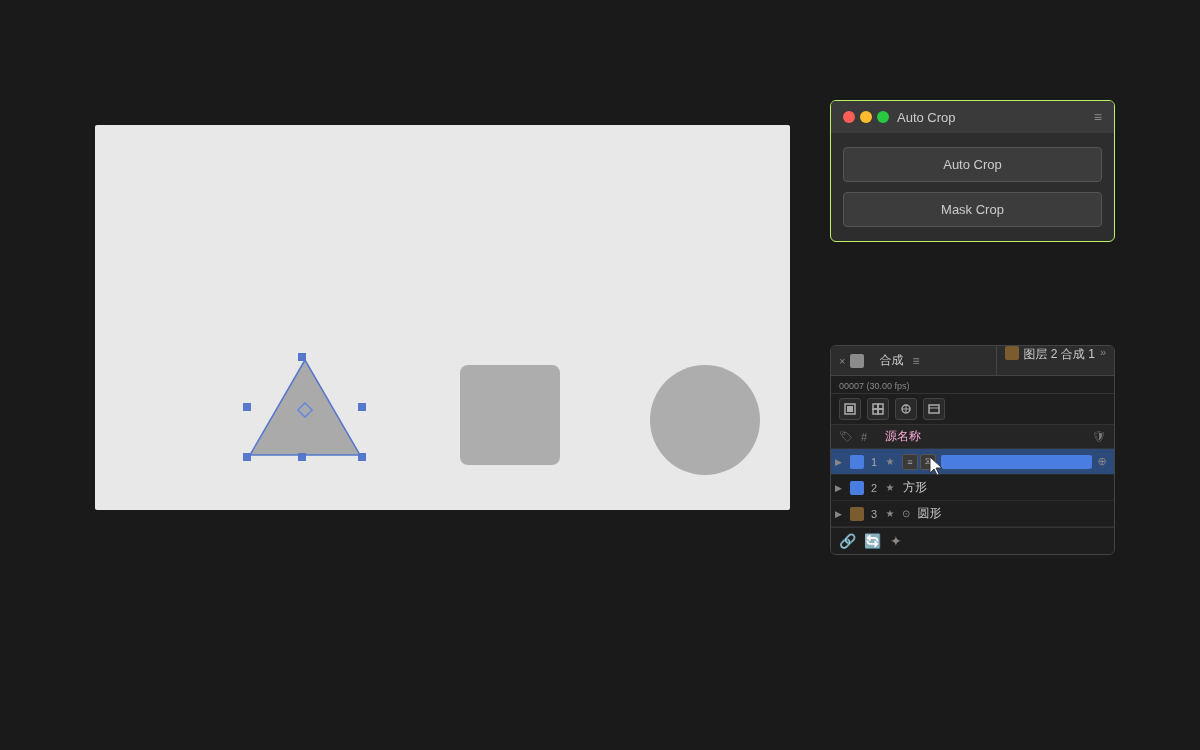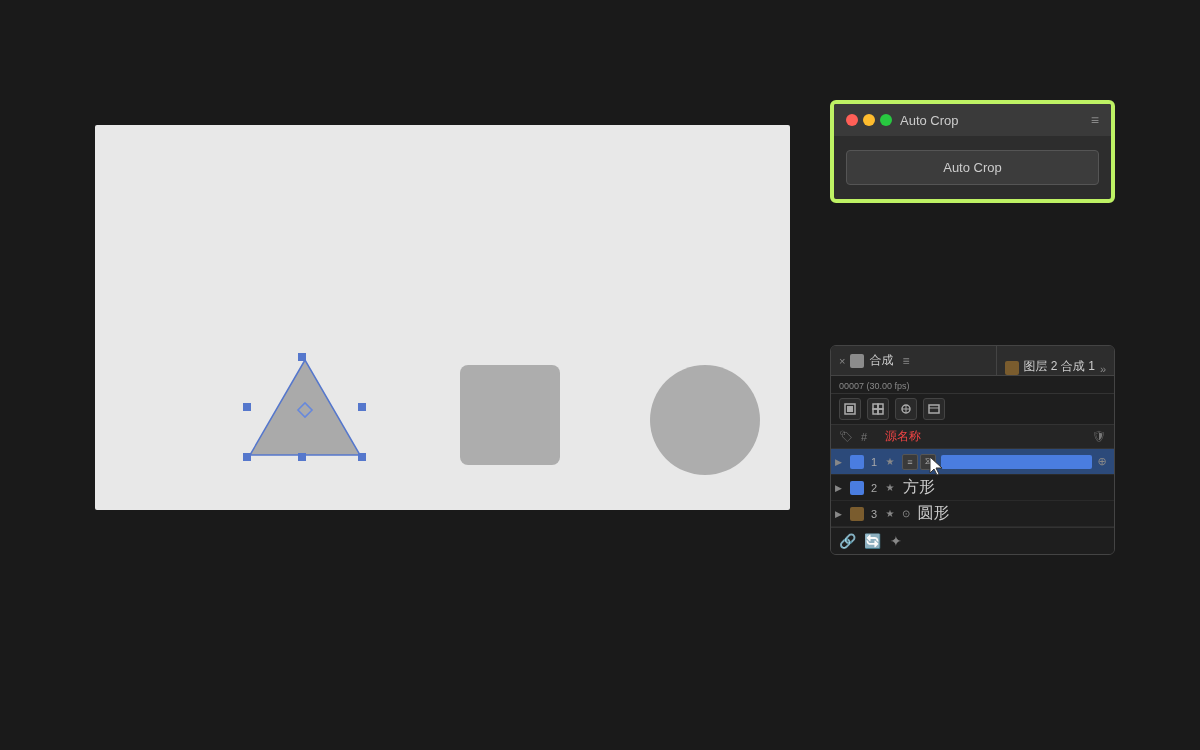--- a/index.html
+++ b/index.html
@@ -61,21 +61,21 @@
     }
 
     
     .auto-crop-panel {
       position: absolute;
       left: 830px;
       top: 100px;
       width: 285px;
       background: #2d2d2d;
       border-radius: 6px;
-      border: 4px solid #bef264;
+      border: 1px solid #bef264;
       overflow: hidden;
     }
 
     .auto-crop-header {
       background: #3a3a3a;
       padding: 8px 12px;
       display: flex;
       align-items: center;
       gap: 8px;
     }
@@ -170,31 +170,32 @@
       width: 14px;
       height: 14px;
       background: #8b8b8b;
       border-radius: 2px;
     }
 
     .comp-title {
       color: #ccc;
       font-size: 12px;
       font-weight: 500;
+      margin-left: 10px;
     }
 
     .comp-menu-icon {
       color: #888;
       font-size: 12px;
       padding: 0 4px;
     }
 
     .comp-header-right {
       display: flex;
-      align-items: flex-end;
+      align-items: flex-start;
       gap: 5px;
       padding: 0 8px;
       border-left: 1px solid #444;
     }
 
     .comp-swatch-brown {
       width: 14px;
       height: 14px;
       background: #7a5c2e;
       border-radius: 2px;
@@ -267,21 +268,21 @@
       font-size: 11px;
     }
 
     .col-hash {
       color: #777;
       font-size: 11px;
       width: 16px;
     }
 
     .col-name {
-      color: #ef4444;
+      color: #f9a8d4;
       font-size: 12px;
       flex: 1;
     }
 
     .col-shield {
       color: #777;
       font-size: 11px;
     }
 
     
@@ -349,21 +350,21 @@
     .layer-bar {
       flex: 1;
       height: 14px;
       background: #4a7de0;
       border-radius: 2px;
       margin: 0 2px;
     }
 
     .layer-name {
       color: #ccc;
-      font-size: 16px;
+      font-size: 12px;
       flex: 1;
       padding-left: 4px;
     }
 
     .layer-end-icon {
       color: #888;
       font-size: 11px;
       width: 16px;
       text-align: center;
     }
@@ -418,20 +419,21 @@
       <div class="window-controls">
         <button class="win-btn close"></button>
         <button class="win-btn minimize"></button>
         <button class="win-btn maximize"></button>
       </div>
       <span class="auto-crop-title">Auto Crop</span>
       <span class="menu-icon">≡</span>
     </div>
     <div class="auto-crop-body">
       <button class="panel-button">Auto Crop</button>
+      <button class="panel-button">Mask Crop</button>
     </div>
   </div>
 
   <div class="composition-panel">
 
     <div class="comp-header">
       <div class="comp-header-left">
         <span class="comp-close-btn">×</span>
         <div class="comp-color-swatch" style="background:#8b8b8b;"></div>
         <span class="comp-title">合成</span>

